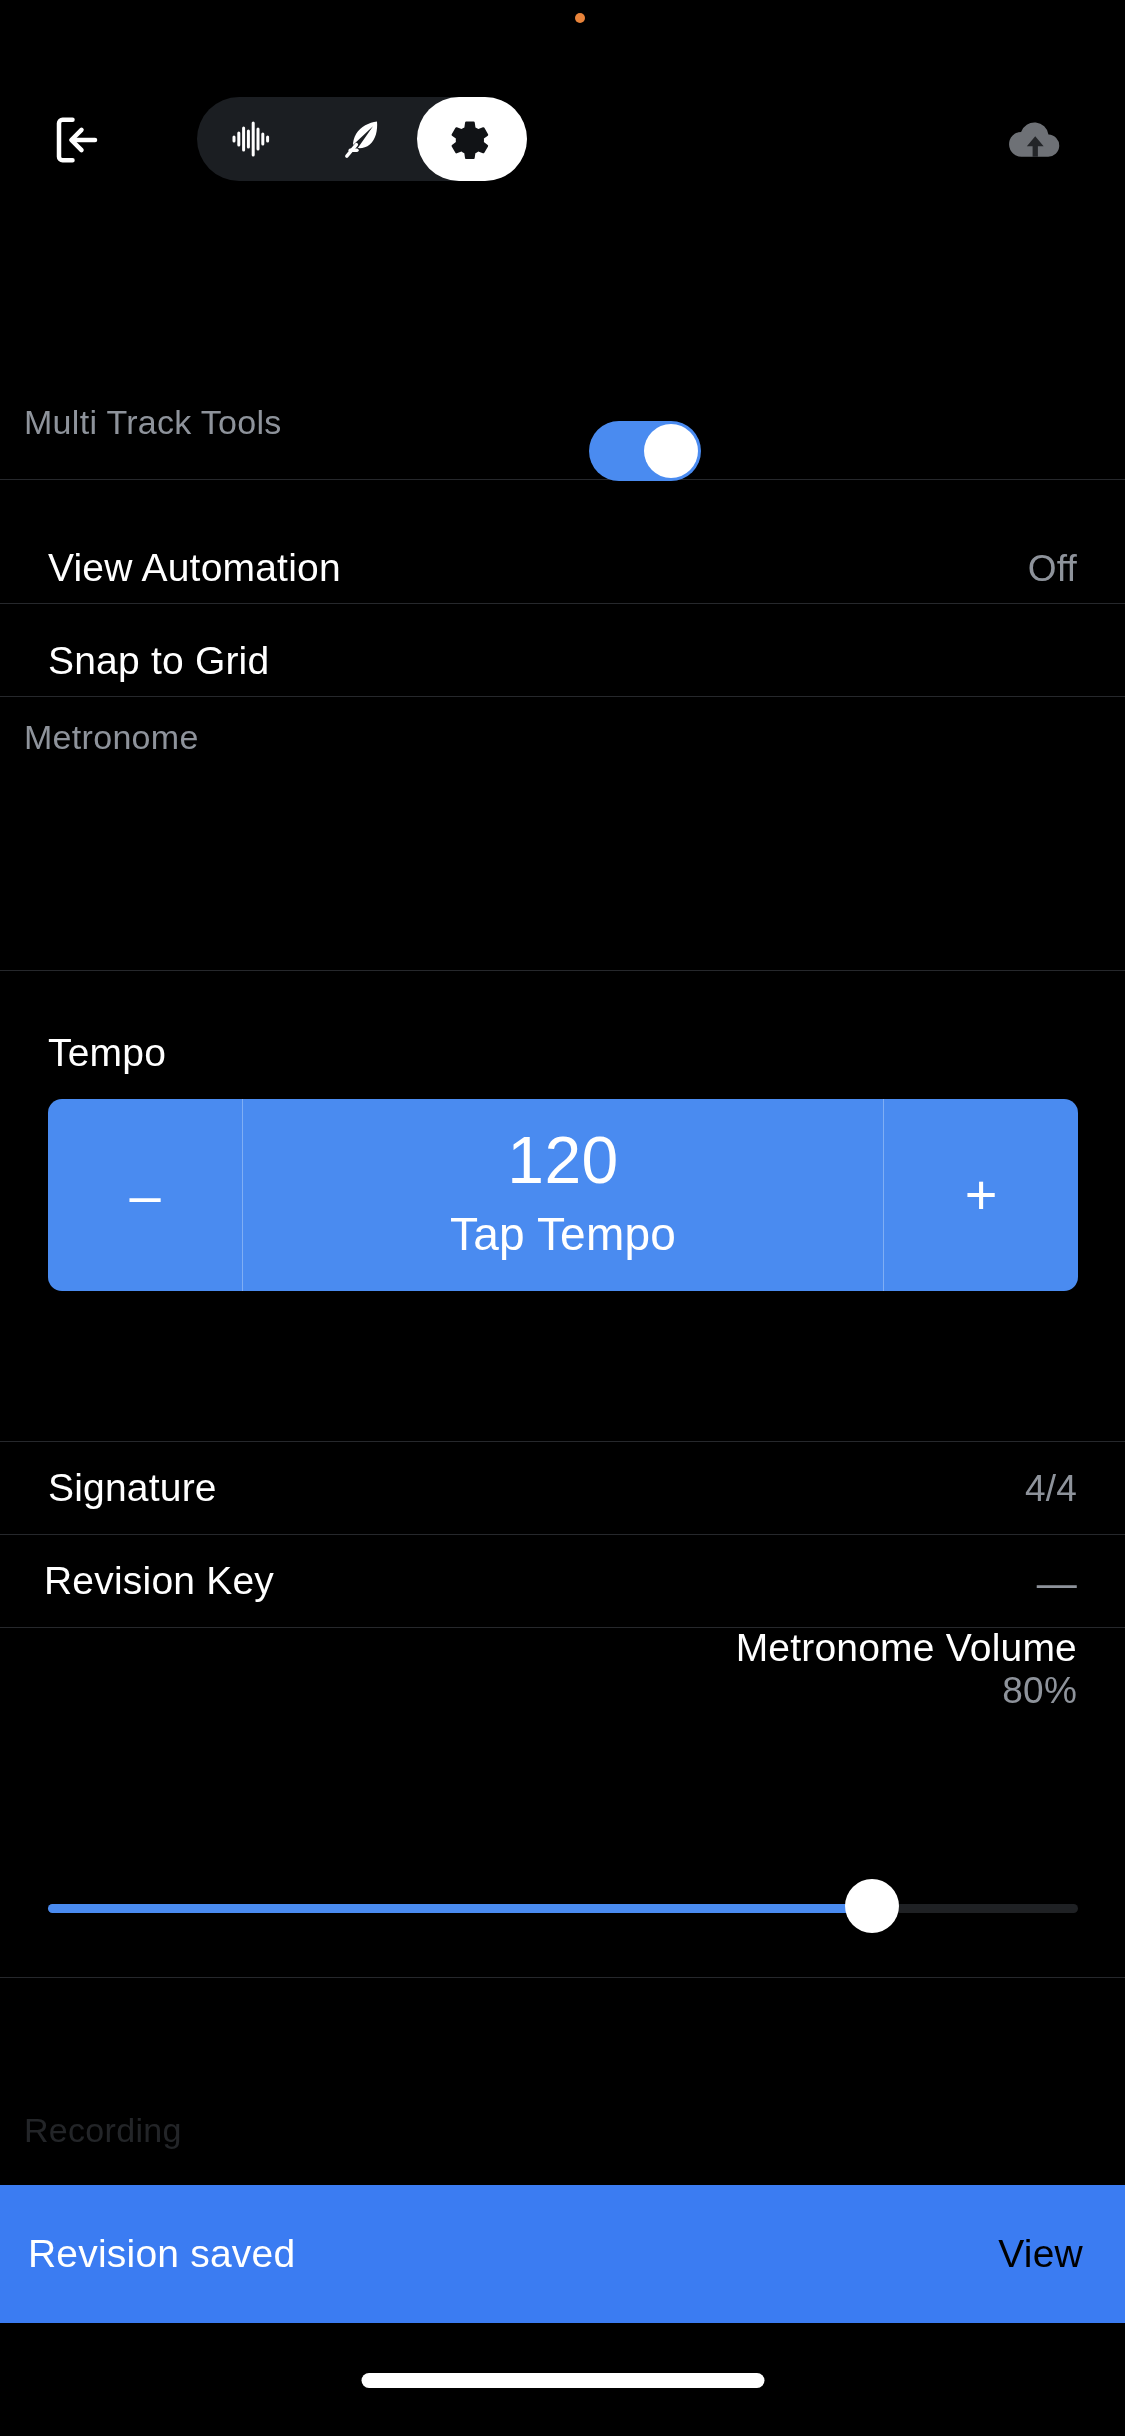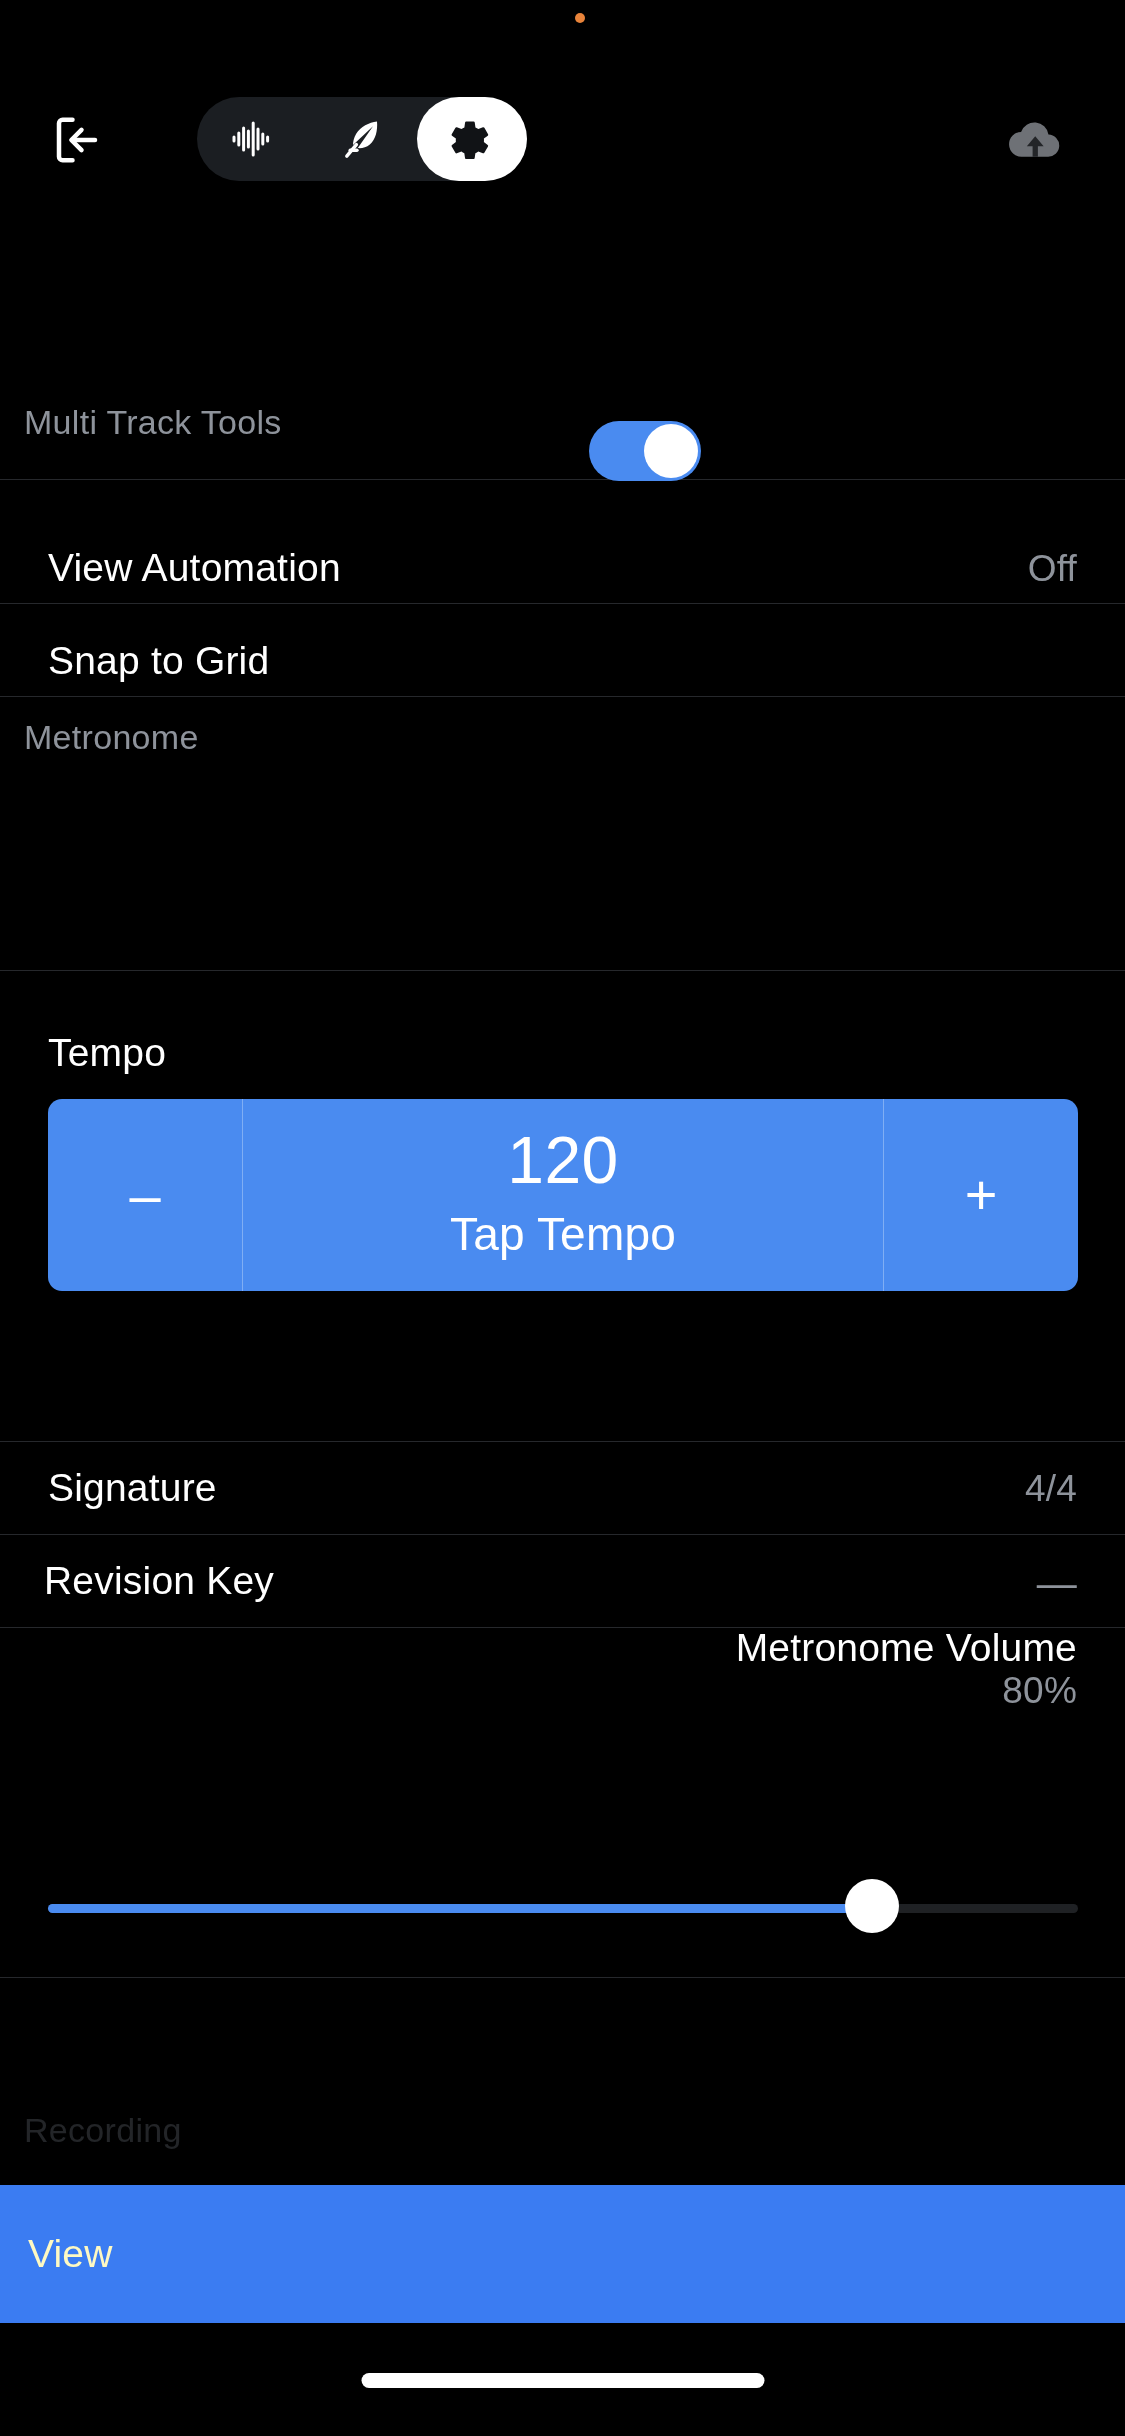--- a/index.html
+++ b/index.html
@@ -174,21 +174,21 @@
     display:flex; align-items:center;
     padding:0 32px 0 28px;
   }
   .snackbar-msg{
     flex:1;
     color:#ffffff;
     font-size:39px;
     letter-spacing:0.2px;
   }
   .snackbar-action{
-    color:#fef9c3;
+    color:#000000;
     font-size:39px;
     letter-spacing:0.2px;
     padding-right:10px;
   }
 
   
   .home-indicator{
     position:absolute; left:50%; top:2373px;
     transform:translateX(-50%);
     width:403px; height:15px;
@@ -312,18 +312,19 @@
     <div class="track"></div>
     <div class="fill" style="width: 80%;"></div>
     <div class="thumb" style="left: 80%;"></div>
   </div>
 
   <div class="divider" style="top:1977px;"></div>
 
   <div class="section-head dim" style="top:2111px;">Recording</div>
 
   <div class="snackbar">
+    <div class="snackbar-msg">Revision saved</div>
     <div class="snackbar-action">View</div>
   </div>
 
   <div class="home-indicator"></div>
 
 </div>
 
 </body></html>

